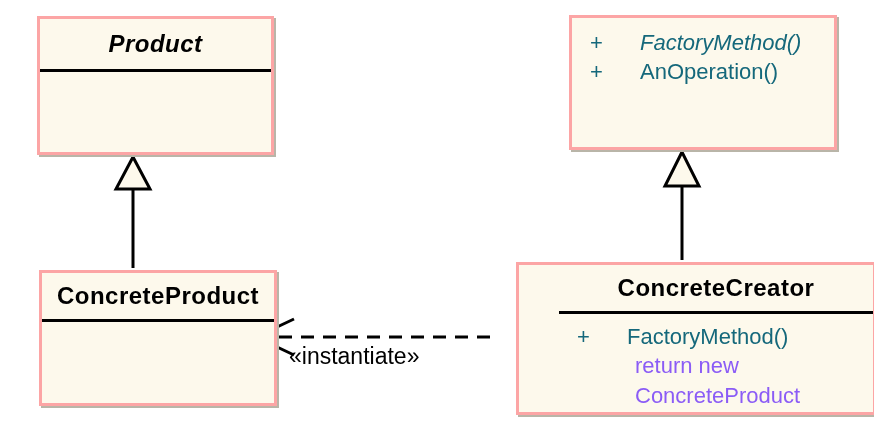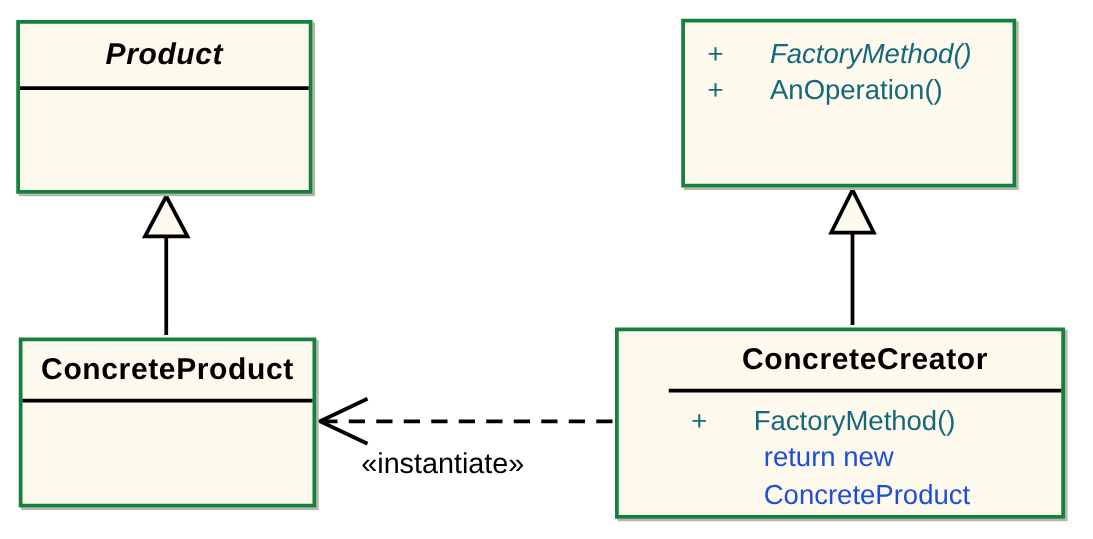--- a/index.html
+++ b/index.html
@@ -12,22 +12,23 @@
     width: 874px;
     height: 431px;
     background: #ffffff;
     font-family: "Liberation Sans", sans-serif;
     overflow: hidden;
   }
   .class-box {
     position: absolute;
     box-sizing: border-box;
     background: #FDF9EC;
-    border: 3px solid #15803d;
+    border: 3px solid #fca5a5;
     box-shadow: 2px 2px 0 #b9b5a8;
+    margin-left: 24px;
   }
   .box-title {
     box-sizing: border-box;
     height: 49px;
     border-bottom: 3px solid #000000;
     display: flex;
     align-items: center;
     justify-content: center;
     font-size: 24px;
     font-weight: bold;
@@ -59,36 +60,36 @@
     box-sizing: border-box;
     width: 68px;
     padding-left: 18px;
     flex: 0 0 auto;
   }
   .member .mname { flex: 0 0 auto; }
   .member .mname.abstract { font-style: italic; }
   .note-line {
     font-size: 22px;
     line-height: 30px;
-    color: #1d4ed8;
+    color: #8b5cf6;
     padding-left: 76px;
     white-space: nowrap;
   }
   .connector-layer {
     position: absolute;
     left: 0;
     top: 0;
     width: 874px;
     height: 431px;
     pointer-events: none;
   }
   .edge-label {
     position: absolute;
     left: 289px;
-    top: 357px;
+    top: 343px;
     font-size: 23px;
     color: #000000;
     white-space: nowrap;
   }
 </style>
 </head>
 <body>
 
 <div class="canvas">
 

